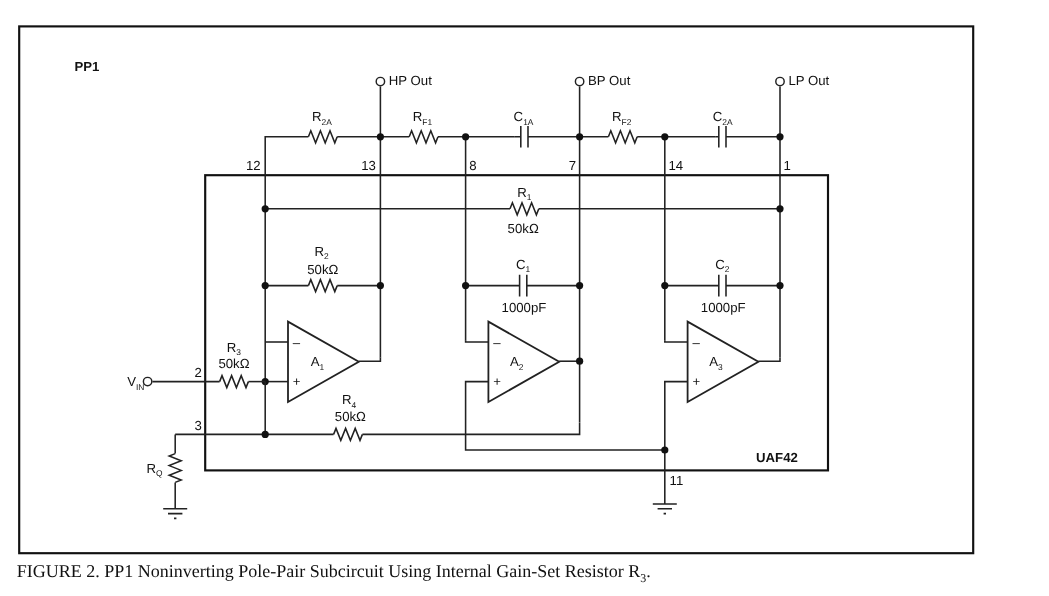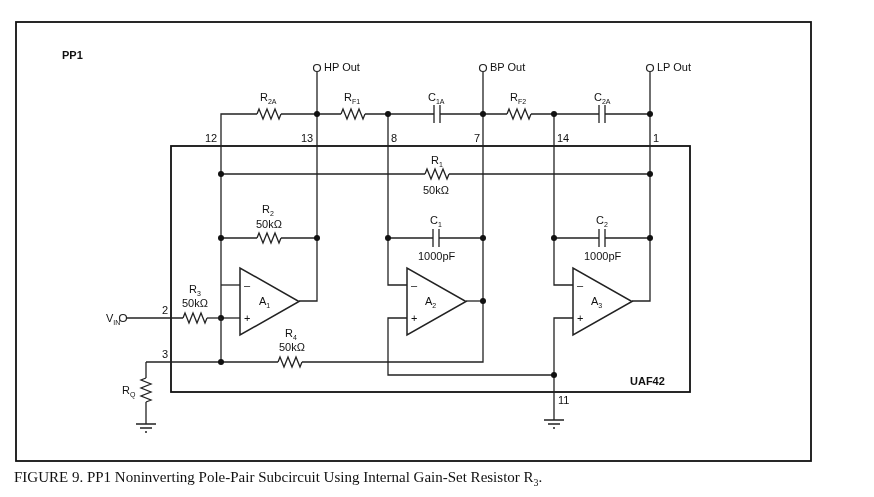--- a/index.html
+++ b/index.html
@@ -182,13 +182,13 @@
   <text x="577" y="289" class="lbl">–</text>
   <text x="577" y="322" class="lbl">+</text>
 
   <text x="106" y="322" class="lbl"><tspan>V</tspan><tspan class="sub" dy="3">IN</tspan></text>
 
   <text x="162" y="314" class="lbl">2</text>
   <text x="162" y="358" class="lbl">3</text>
   <text x="558" y="404" class="lbl">11</text>
 </svg>
 
-<div class="caption"><span>FIGURE 9. PP1 Noninverting Pole-Pair Subcircuit Using Internal Gain-Set Resistor R</span><sub>3</sub><span>.</span></div>
+<div class="caption"><span>FIGURE 2. PP1 Noninverting Pole-Pair Subcircuit Using Internal Gain-Set Resistor R</span><sub>3</sub><span>.</span></div>
 
 </body></html>

